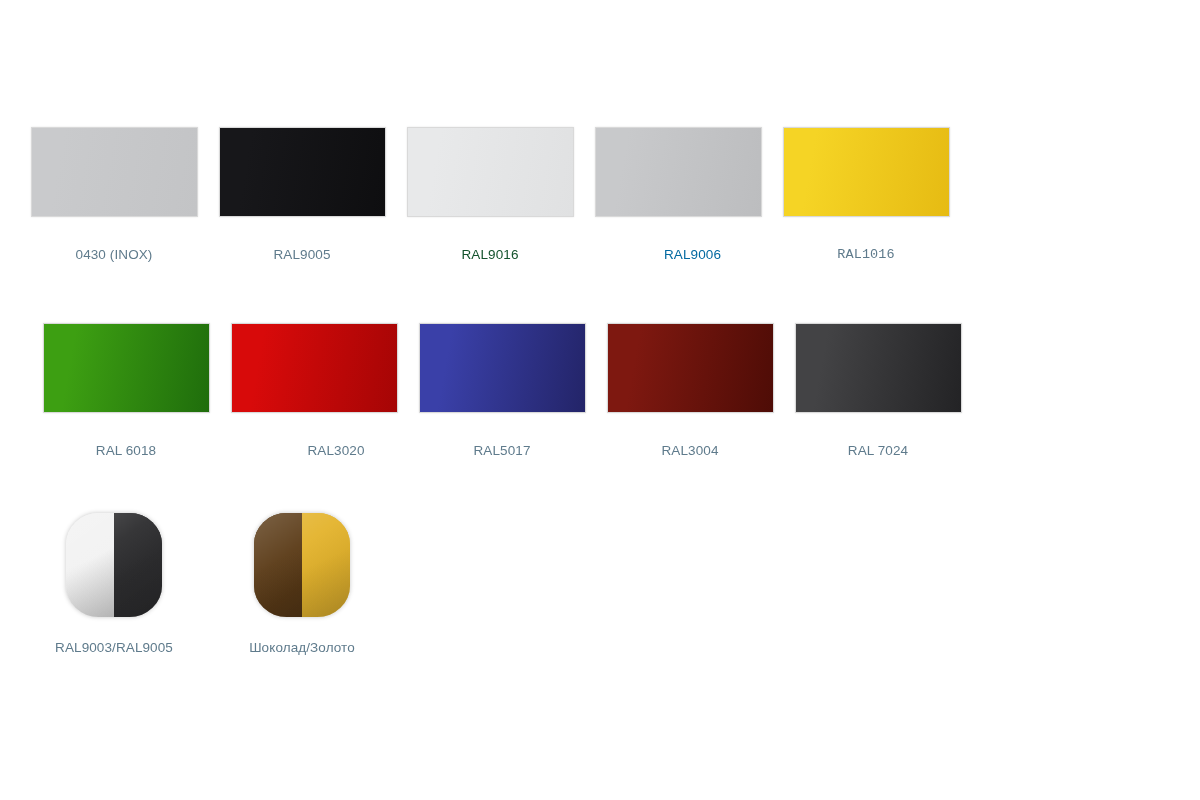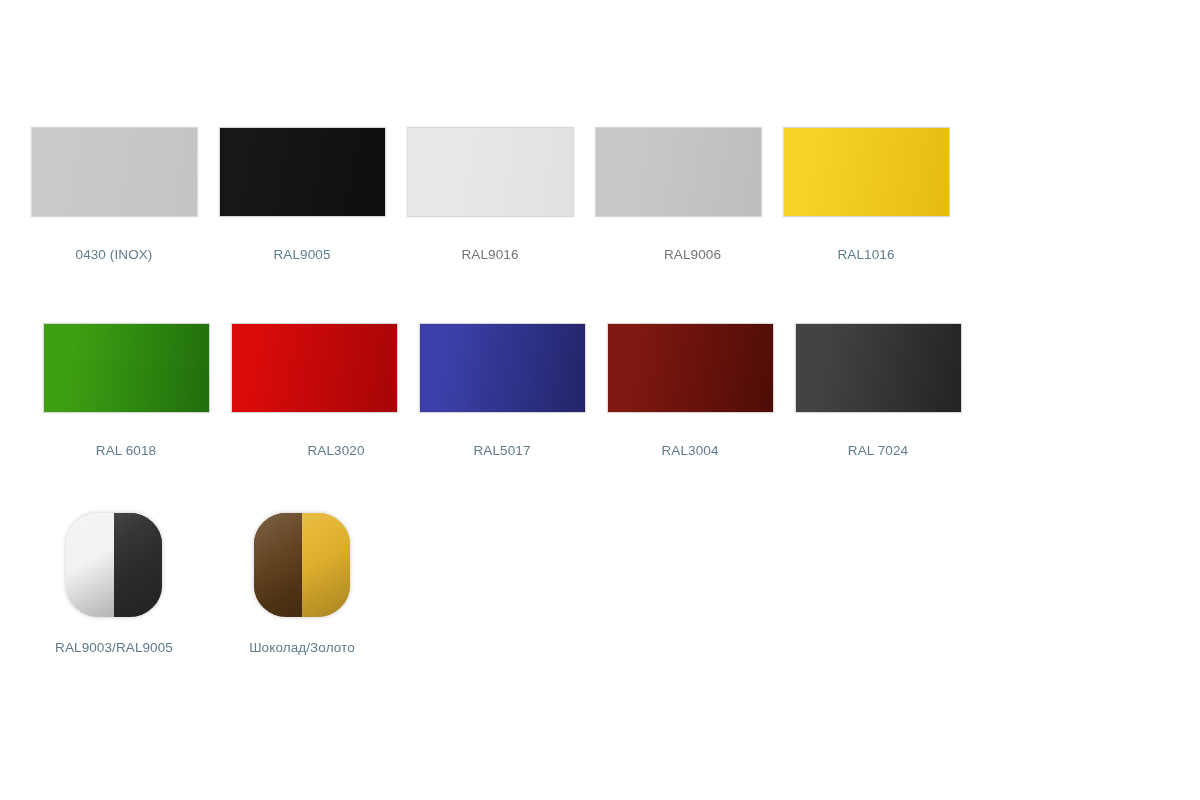--- a/index.html
+++ b/index.html
@@ -114,33 +114,33 @@
         <div class="swatch-cell">
           <div class="chip-wrap">
             <div class="chip-rect" style="background: linear-gradient(100deg, rgb(23, 23, 26) 0%, rgb(23, 23, 26) 18%, rgb(14, 14, 16) 100%);"></div>
           </div>
           <div class="swatch-label" style="color: rgb(95, 123, 140);">RAL9005</div>
         </div>
         <div class="swatch-cell">
           <div class="chip-wrap">
             <div class="chip-rect" style="background: linear-gradient(100deg, rgb(232, 233, 234) 0%, rgb(232, 233, 234) 18%, rgb(224, 225, 226) 100%);"></div>
           </div>
-          <div class="swatch-label" style="color: #737373;">RAL9016</div>
+          <div class="swatch-label" style="color: #14532d;">RAL9016</div>
         </div>
         <div class="swatch-cell">
           <div class="chip-wrap">
             <div class="chip-rect" style="background: linear-gradient(100deg, rgb(200, 201, 203) 0%, rgb(200, 201, 203) 18%, rgb(188, 189, 191) 100%);"></div>
           </div>
-          <div class="swatch-label" style="color: #737373; margin-left: 29px;">RAL9006</div>
+          <div class="swatch-label" style="color: #0369a1; margin-left: 29px;">RAL9006</div>
         </div>
         <div class="swatch-cell">
           <div class="chip-wrap">
             <div class="chip-rect" style="background: linear-gradient(100deg, rgb(245, 212, 37) 0%, rgb(245, 212, 37) 18%, rgb(230, 187, 19) 100%);"></div>
           </div>
-          <div class="swatch-label" style="color: rgb(95, 123, 140);">RAL1016</div>
+          <div class="swatch-label" style="color: rgb(95, 123, 140); font-family: Liberation Mono, monospace;">RAL1016</div>
         </div>
       </div>
       <div class="swatch-row row-2">
         <div class="swatch-cell">
           <div class="chip-wrap">
             <div class="chip-rect" style="background: linear-gradient(100deg, rgb(61, 159, 18) 0%, rgb(61, 159, 18) 18%, rgb(31, 109, 12) 100%);"></div>
           </div>
           <div class="swatch-label" style="color: rgb(95, 123, 140);">RAL 6018</div>
         </div>
         <div class="swatch-cell">

